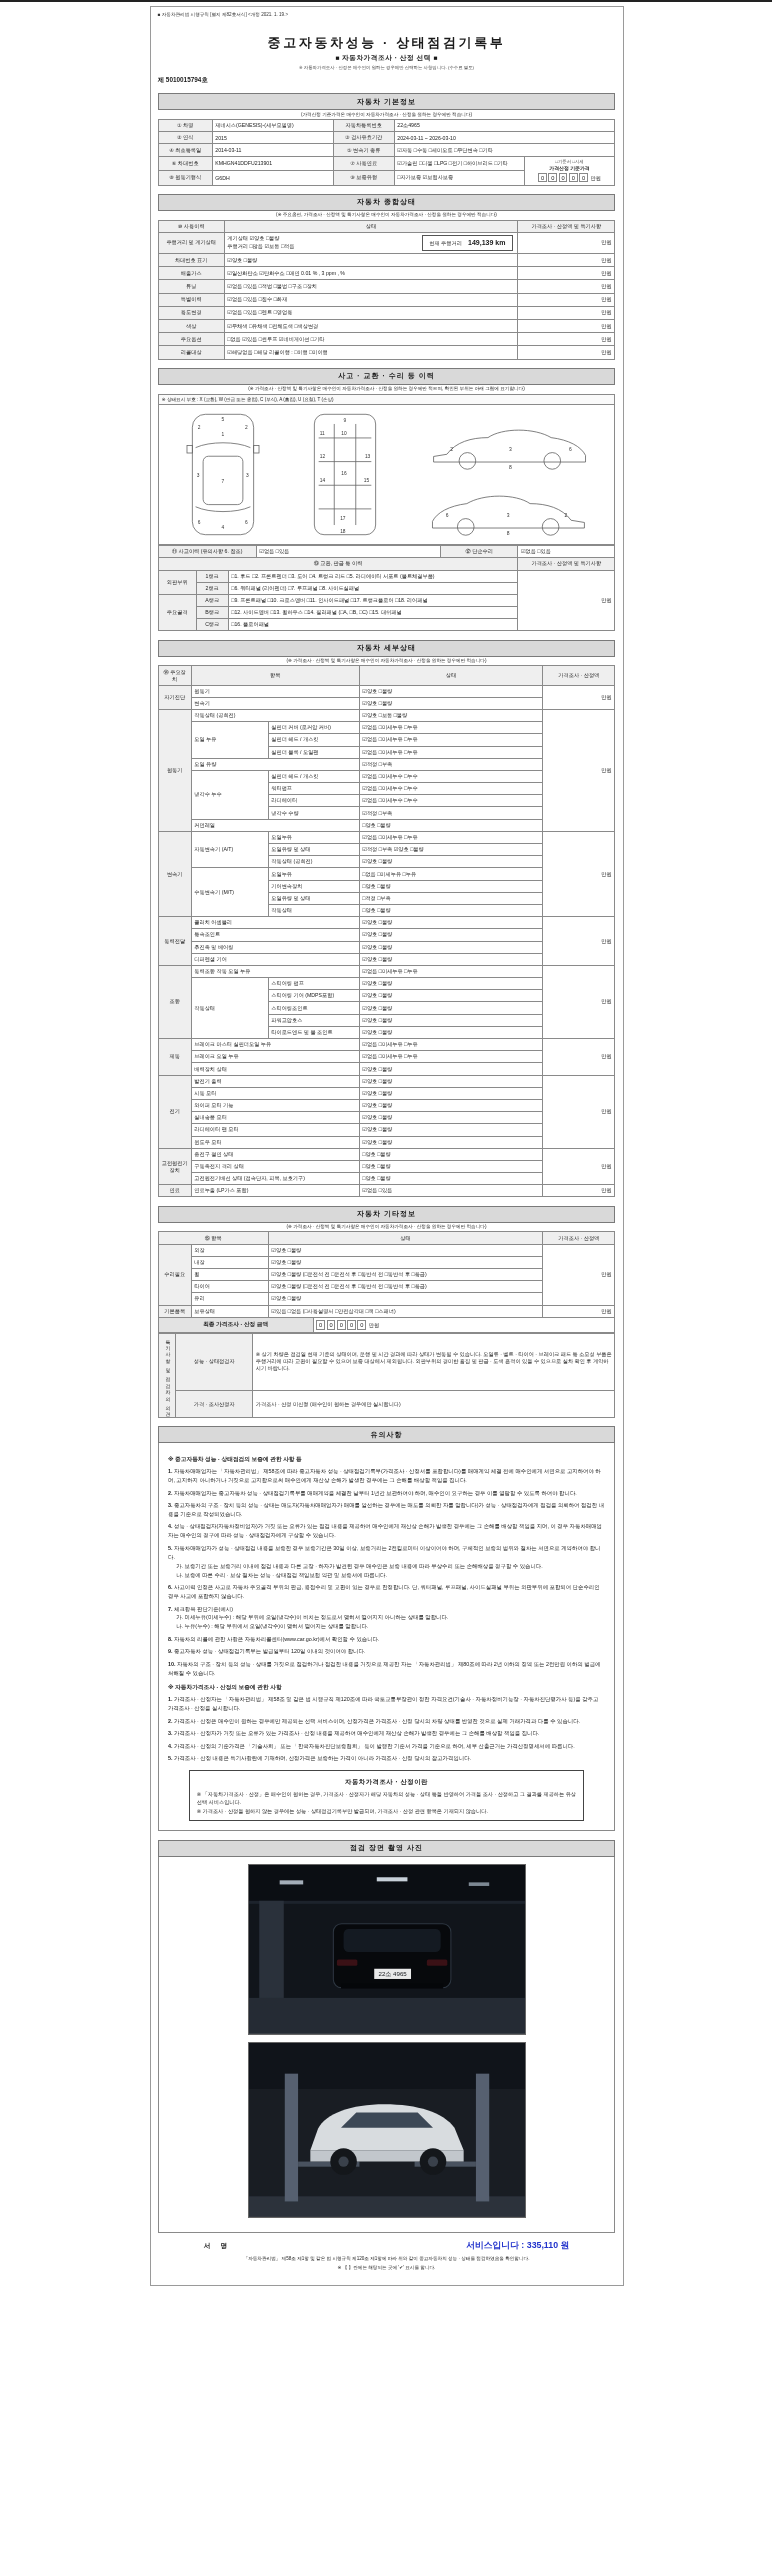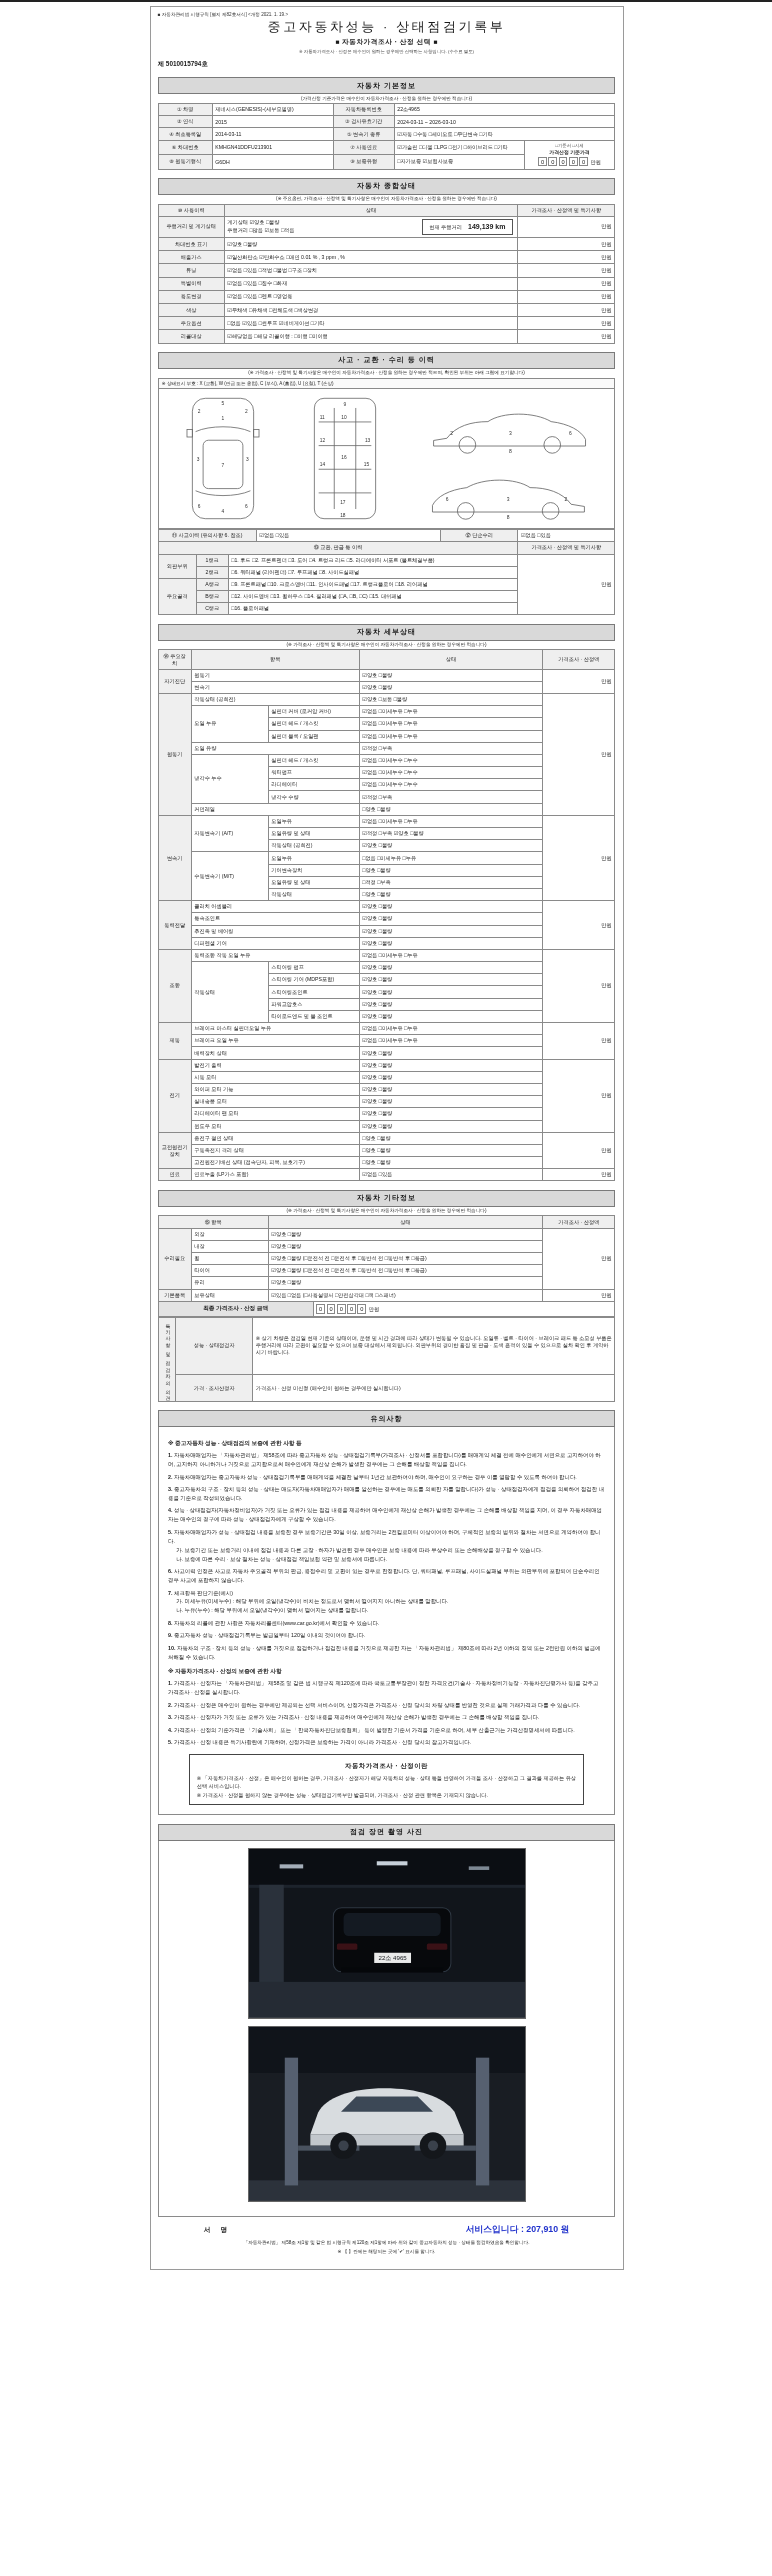--- a/index.html
+++ b/index.html
@@ -2,21 +2,21 @@
 <html style="font-size:8.2px"><head>
 <meta charset="utf-8">
 <style>
   *{box-sizing:border-box;margin:0;padding:0;}
   html,body{background:#ffffff;}
   body{width:773px;min-height:2576px;font-family:"Liberation Sans","DejaVu Sans",sans-serif;color:#1a1a1a;position:relative;}
   body::before{content:"";display:block;width:773px;height:1.5px;background:#222;}
   .sheet{width:474px;margin:0 auto;padding:4.1px 0 20.6px;}
   .docbox{border:0.5px solid #9a9a9a;padding:5.2px 7.2px 12.4px;background:#fff;}
   .formref{font-size:4.6px;color:#333;}
-  .title{text-align:center;font-size:13px;font-weight:normal;letter-spacing:2.6px;margin-top:1px;}
+  .title{text-align:center;font-size:13px;font-weight:bold;letter-spacing:2.6px;margin-top:17px;}
   .subtitle{text-align:center;font-size:6.7px;font-weight:bold;margin-top:2.6px;letter-spacing:0.5px;}
   .subnote{text-align:center;font-size:4.4px;color:#444;margin-top:1.5px;}
   .docno{font-size:6.4px;font-weight:bold;margin-top:6.2px;}
   .sec{margin-top:8.2px;}
   .secbar{background:#d9d9d9;border:0.5px solid #7a7a7a;text-align:center;font-weight:bold;font-size:7px;padding:2.6px 0;letter-spacing:1px;}
   .secnote{font-size:4.6px;text-align:center;color:#222;padding:1.5px 0 2.1px;}
   table.grid{width:100%;border-collapse:collapse;table-layout:fixed;}
   .grid th,.grid td{border:0.5px solid #8a8a8a;font-size:5.2px;padding:2.1px 2.6px;vertical-align:middle;word-break:break-all;text-align:left;}
   .grid th{background:#efefef;font-weight:normal;text-align:center;}
   .grid td.price,.grid th.priceh{text-align:right;background:#fff;}
@@ -687,21 +687,21 @@
         <circle cx="360" cy="232" r="26" fill="#14171b"></circle>
         <circle cx="360" cy="232" r="10" fill="#3a414b"></circle>
       </svg>
     </div>
   </div>
 
   <div class="signrow">
     <span class="signlabel">서  명</span>
     <span class="fee">
       <span>서비스입니다 :</span>
-      <span>207,910 원</span>
+      <span>335,110 원</span>
     </span>
   </div>
   <div class="footline">「자동차관리법」 제58조 제1항 및 같은 법 시행규칙 제120조 제1항에 따라 위와 같이 중고자동차의 성능 · 상태를 점검하였음을 확인합니다.</div>
   <div class="footline">※ 【 】란에는 해당되는 곳에 '✔' 표시를 합니다.</div>
 
  </div>
 </div>
 
 
 </body></html>

